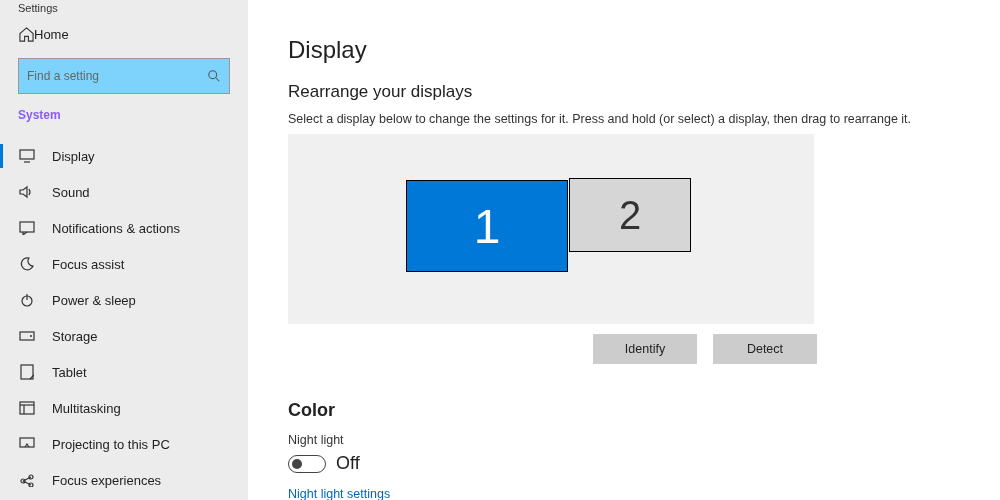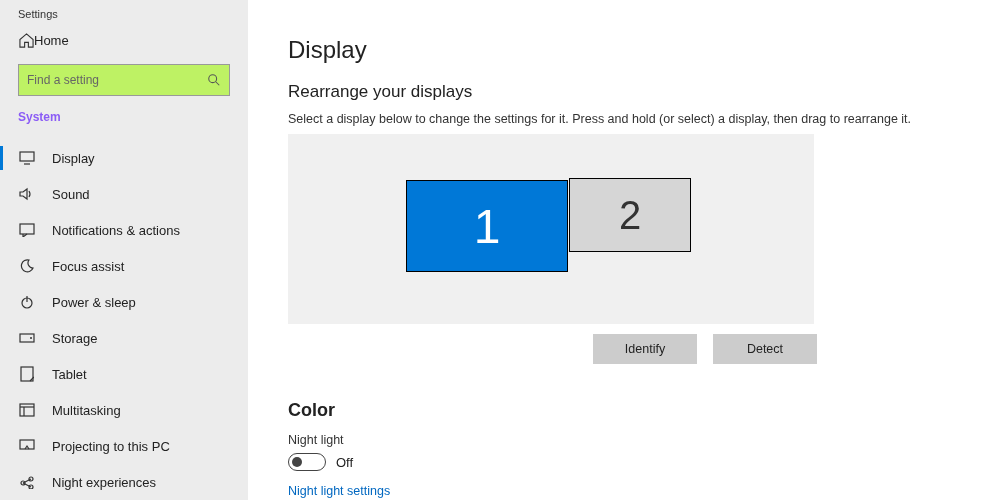--- a/index.html
+++ b/index.html
@@ -1,24 +1,24 @@
 <!DOCTYPE html>
 <html><head>
   <meta charset="utf-8">
   <style>
     * { margin: 0; padding: 0; box-sizing: border-box; font-family: "Segoe UI", -apple-system, sans-serif; }
     body { width: 1000px; height: 500px; display: flex; background: #fff; overflow: hidden; }
 
-    .sidebar { width: 248px; background: #ececec; padding-top: 8px; display: flex; flex-direction: column; }
+    .sidebar { width: 248px; background: #ececec; padding-top: 2px; display: flex; flex-direction: column; }
     .sidebar-title { font-size: 11px; color: #333; padding: 0 18px 4px 18px; }
     .home-row { display: flex; align-items: flex-end; padding: 6px 18px; margin-top: 2px; }
     .home-row .icon { width: 16px; height: 16px; display: flex; align-items: center; justify-content: center; color: #333; }
     .home-row span.lbl { font-size: 13px; color: #222; }
 
-    .search-box { margin: 10px 18px 0 18px; height: 36px; border: 1px solid #999; background: #bef264; display: flex; align-items: center; padding: 0 8px; }
+    .search-box { margin: 10px 18px 0 18px; height: 36px; border: 1px solid #999; background: #7dd3fc; display: flex; align-items: center; padding: 0 8px; }
     .search-box input { flex: 1; border: none; background: transparent; font-size: 12px; outline: none; color: #555; }
     .search-box input::placeholder { color: #666; }
     .search-icon { color: #555; font-size: 13px; }
 
     .category-label { font-size: 12px; font-weight: 600; color: #8b5cf6; padding: 14px 18px 8px 18px; }
 
     .nav { display: flex; flex-direction: column; margin-top: 8px; }
     .nav-item { display: flex; align-items: center; gap: 16px; padding: 10px 18px; font-size: 13px; color: #222; position: relative; cursor: pointer; }
     .nav-item.selected::before { content: ""; position: absolute; left: 0; top: 6px; bottom: 6px; width: 3px; background: #0078d7; }
     .nav-item .icon { width: 18px; height: 16px; display: flex; align-items: center; justify-content: center; color: #333; }
@@ -34,21 +34,21 @@
 
     .btn-row { margin-top: 10px; display: flex; gap: 16px; margin-left: 305px; }
     .btn { width: 104px; height: 30px; background: #ccc; border: none; font-size: 12.5px; color: #222; cursor: pointer; }
 
     .section2 { margin-top: 36px; }
     .subtitle { font-size: 18px; font-weight: 700; color: #222; margin-bottom: 12px; }
     .field-label { font-size: 12.5px; color: #333; margin-bottom: 6px; }
     .toggle-row { display: flex; align-items: center; gap: 10px; margin-bottom: 10px; }
     .toggle { width: 38px; height: 18px; border: 1.5px solid #444; border-radius: 9px; position: relative; cursor: pointer; }
     .toggle::after { content: ""; position: absolute; left: 3px; top: 3px; width: 10px; height: 10px; background: #444; border-radius: 50%; }
-    .toggle-state { font-size: 13px; color: #222; }
+    .toggle-state { font-size: 18px; color: #222; }
     .link { font-size: 12.5px; color: #0067c0; cursor: pointer; }
     svg { display: block; }
   </style>
 </head>
 <body>
 
 <div class="sidebar">
   <div class="sidebar-title">Settings</div>
 
   <div class="home-row">
@@ -156,21 +156,21 @@
     </div>
     <div class="nav-item">
       <span class="icon">
         <svg width="16" height="14" viewBox="0 0 16 14">
             <path d="M4 8 L12 4 M4 8 L12 12" stroke="currentColor" stroke-width="1.2"></path>
             <circle cx="4" cy="8" r="2" fill="none" stroke="currentColor" stroke-width="1.2"></circle>
             <circle cx="12" cy="4" r="2" fill="none" stroke="currentColor" stroke-width="1.2"></circle>
             <circle cx="12" cy="12" r="2" fill="none" stroke="currentColor" stroke-width="1.2"></circle>
           </svg>
       </span>
-      <span>Night experiences</span>
+      <span>Focus experiences</span>
     </div>
   </div>
 </div>
 
 <div class="main">
   <h1 class="page-title">Display</h1>
   <h2 class="section-title">Rearrange your displays</h2>
   <p class="desc">Select a display below to change the settings for it. Press and hold (or select) a display, then drag to rearrange it.</p>
 
   <div class="display-box">

